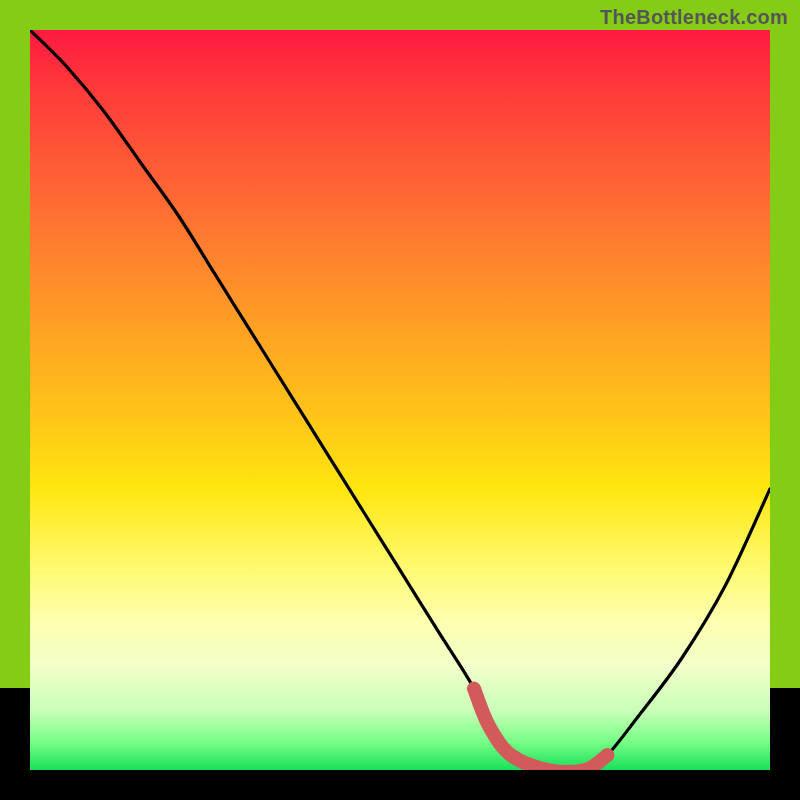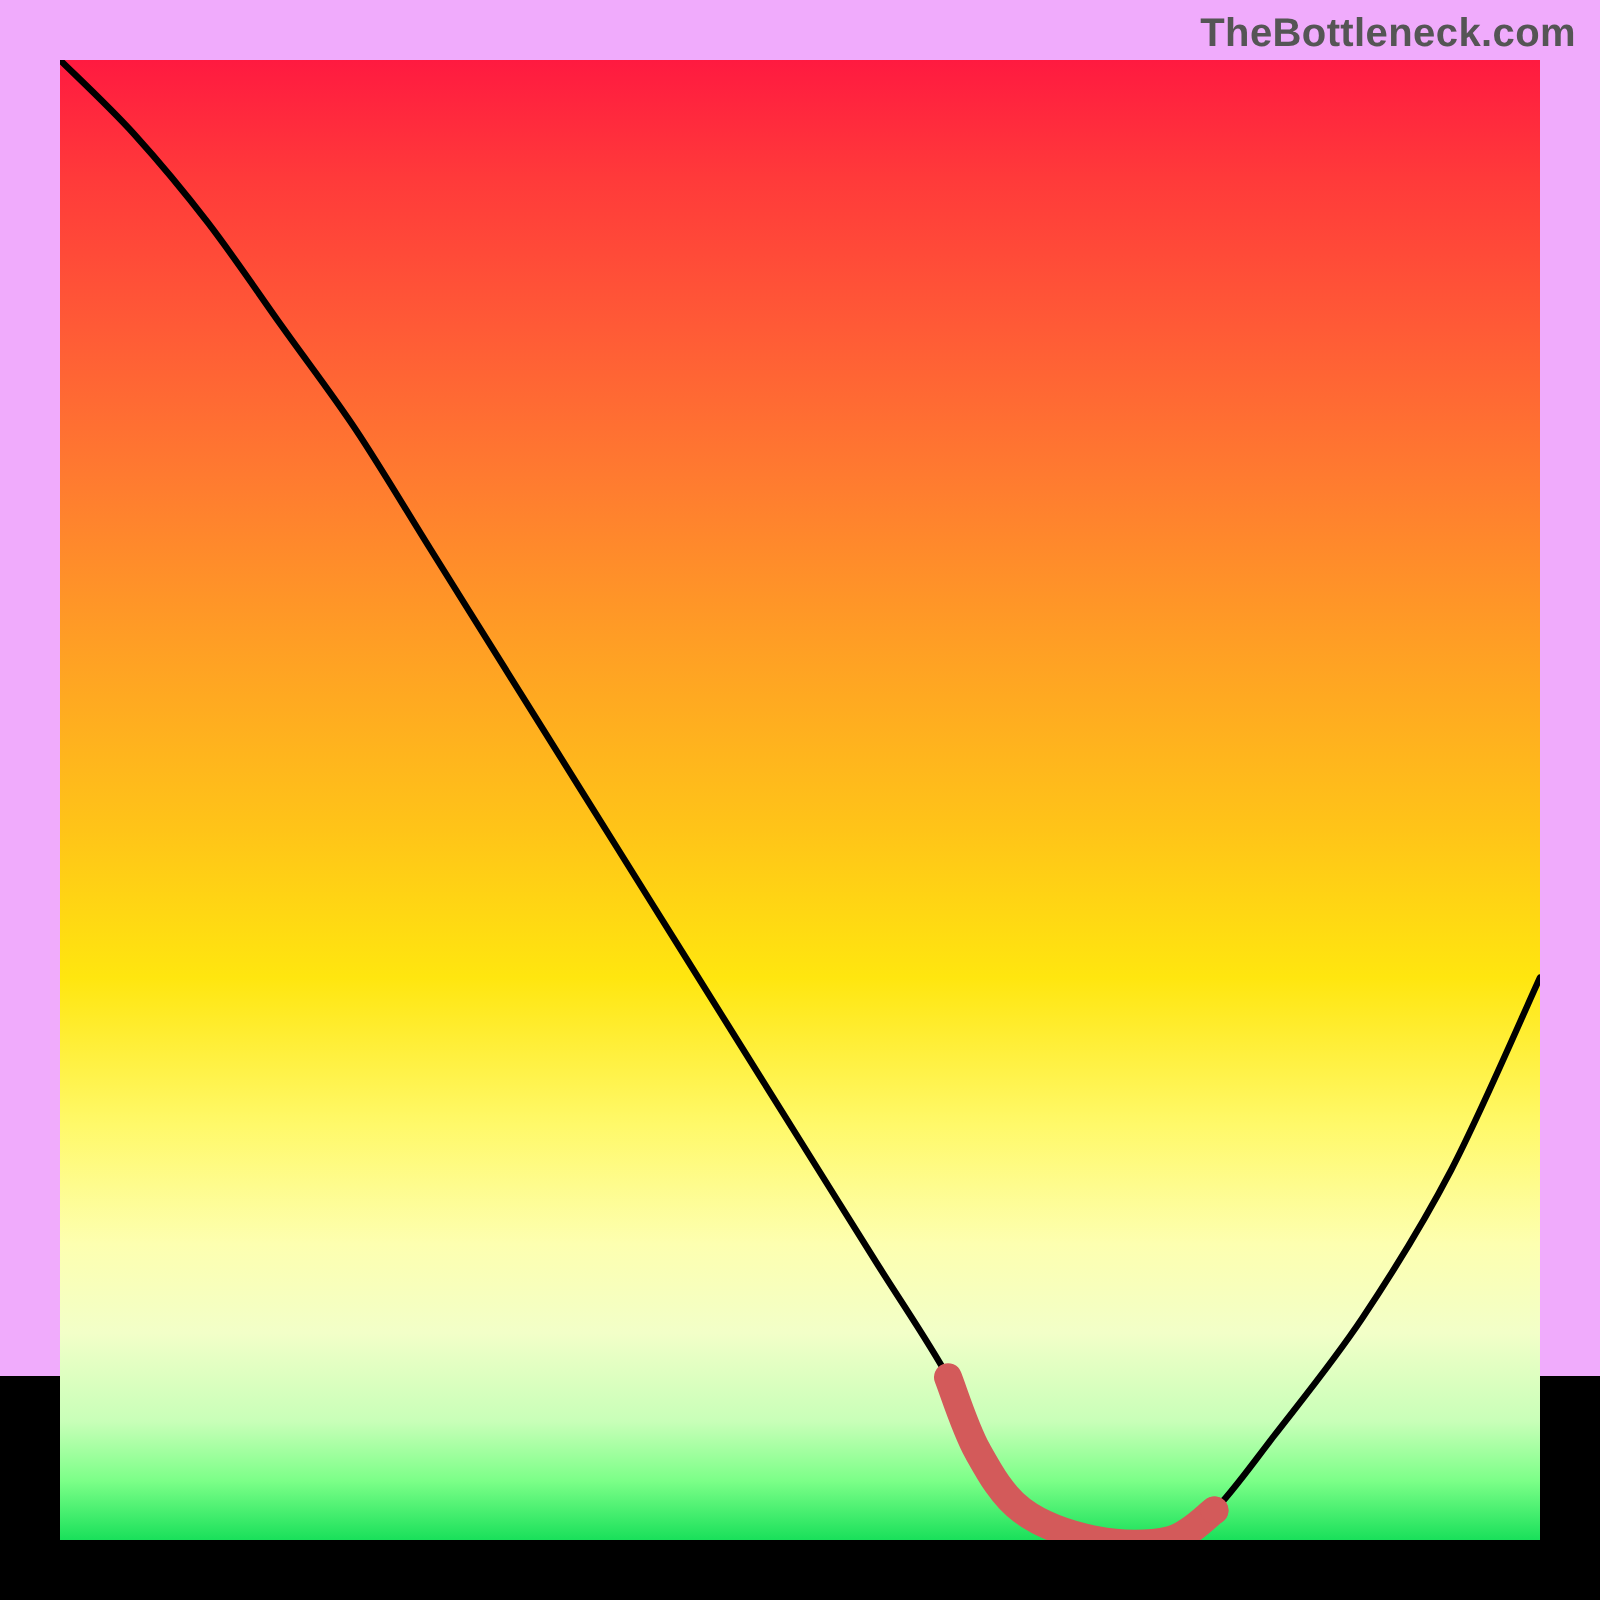--- a/index.html
+++ b/index.html
@@ -10,21 +10,21 @@
     background: #000;
     font-family: Arial, Helvetica, sans-serif;
     overflow: hidden;
   }
   .frame {
     position: absolute;
     top: 0;
     left: 0;
     width: 800px;
     height: 688px;
-    background: #f0abfc;
+    background: #84cc16;
   }
   .plot-area {
     position: absolute;
     left: 30px;
     top: 30px;
     width: 740px;
     height: 740px;
     overflow: hidden;
   }
   .gradient {

